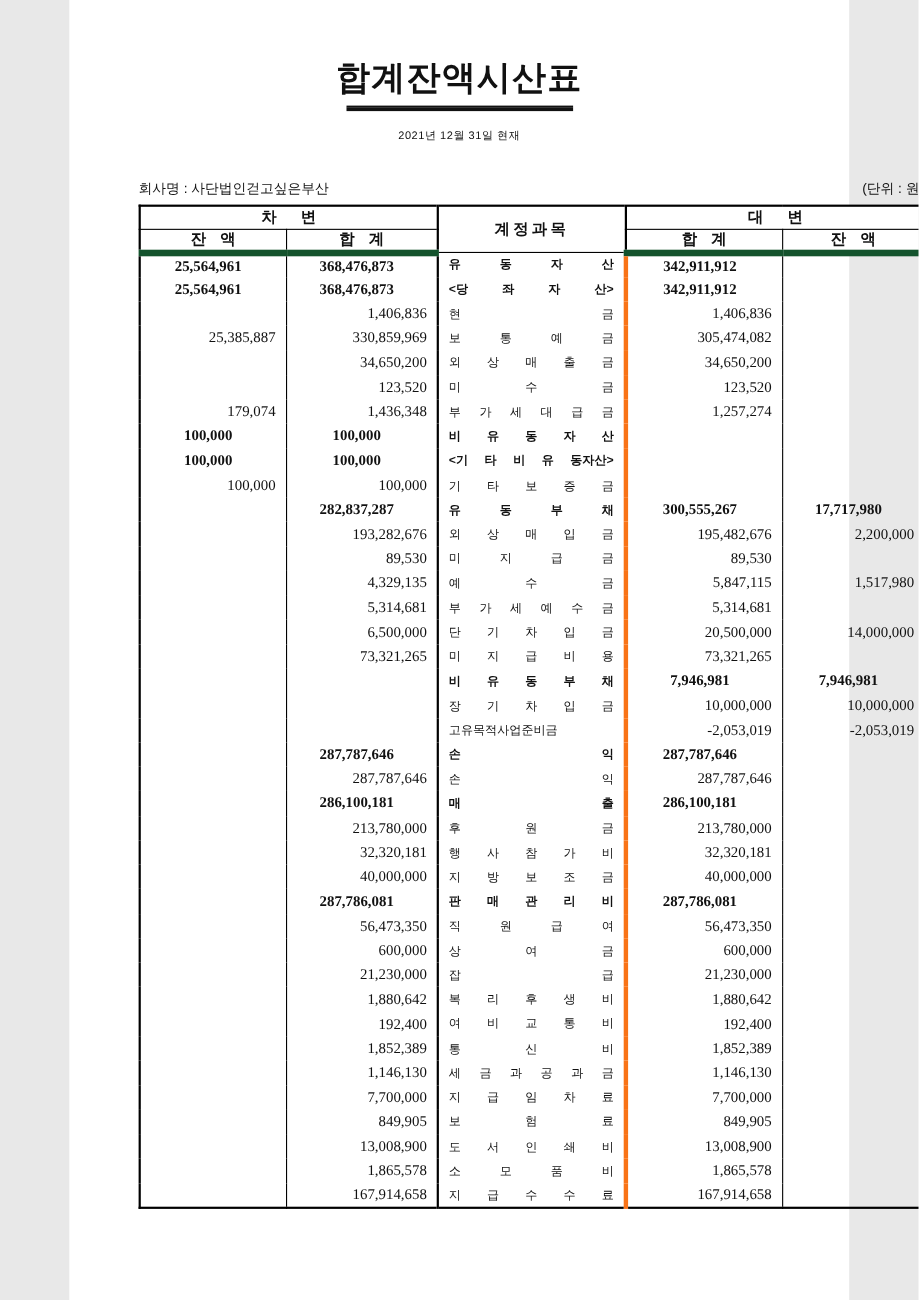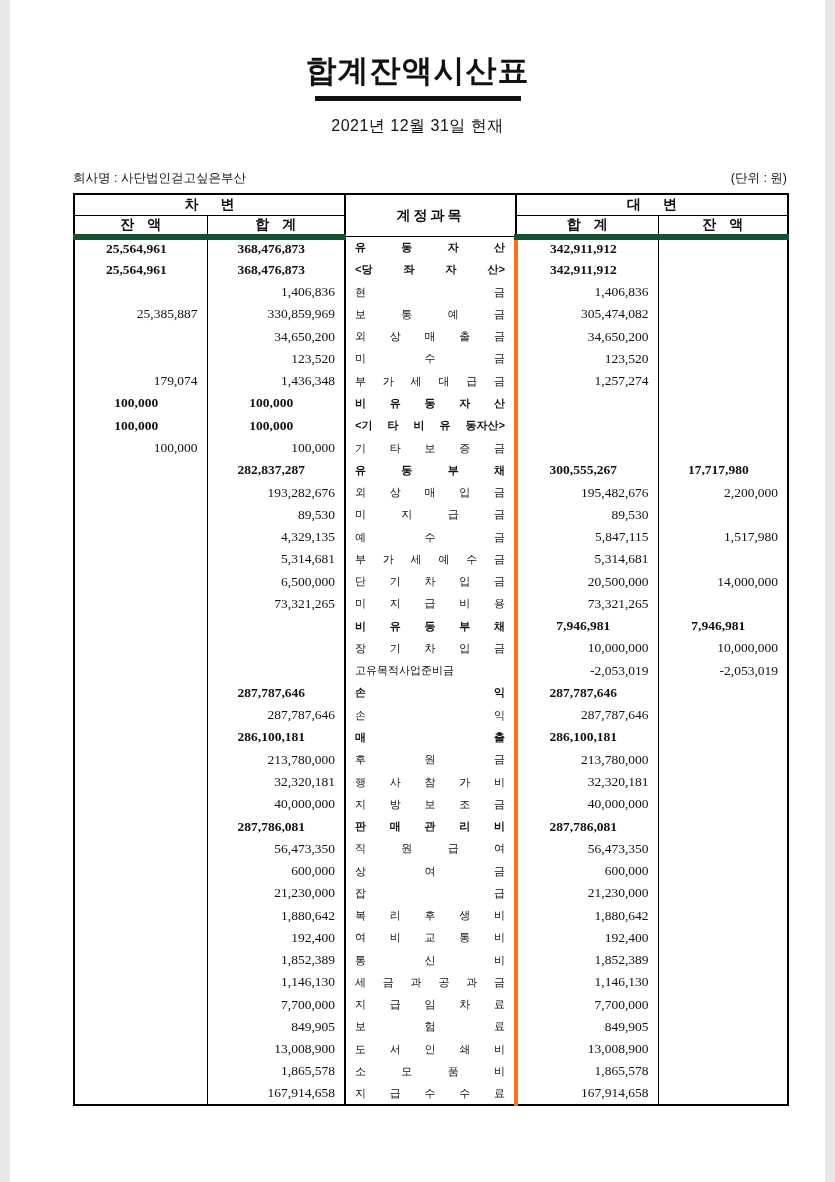--- a/index.html
+++ b/index.html
@@ -1,19 +1,19 @@
 <!DOCTYPE html>
 <html><head>
 <meta charset="utf-8">
 <style>
   * { margin: 0; padding: 0; box-sizing: border-box; }
   body { background: #e8e8e8; font-family: "Liberation Sans", sans-serif; }
   .page {
     position: relative;
-    width: 815px; height: 1182px;
+    width: 709px; height: 1182px;
     margin: 0 auto;
     background: #ffffff;
     color: #111;
   }
   .title-wrap { padding-top: 50px; text-align: center; }
   .doc-title {
     display: inline-block;
     font-size: 31px;
     font-weight: bold;
     letter-spacing: 1px;
@@ -22,21 +22,21 @@
   .title-underline {
     width: 206px;
     height: 3px;
     margin: 4px auto 0 auto;
     border-top: 2px solid #111;
     border-bottom: 3px solid #111;
   }
   .doc-date {
     margin-top: 15px;
     text-align: center;
-    font-size: 16px;
+    font-size: 10px;
     letter-spacing: 0.5px;
   }
   .meta-row {
     width: 714px;
     margin: 33px 0 6px 63px;
     display: flex;
     justify-content: space-between;
     font-size: 12.5px;
   }
   table.tb {

